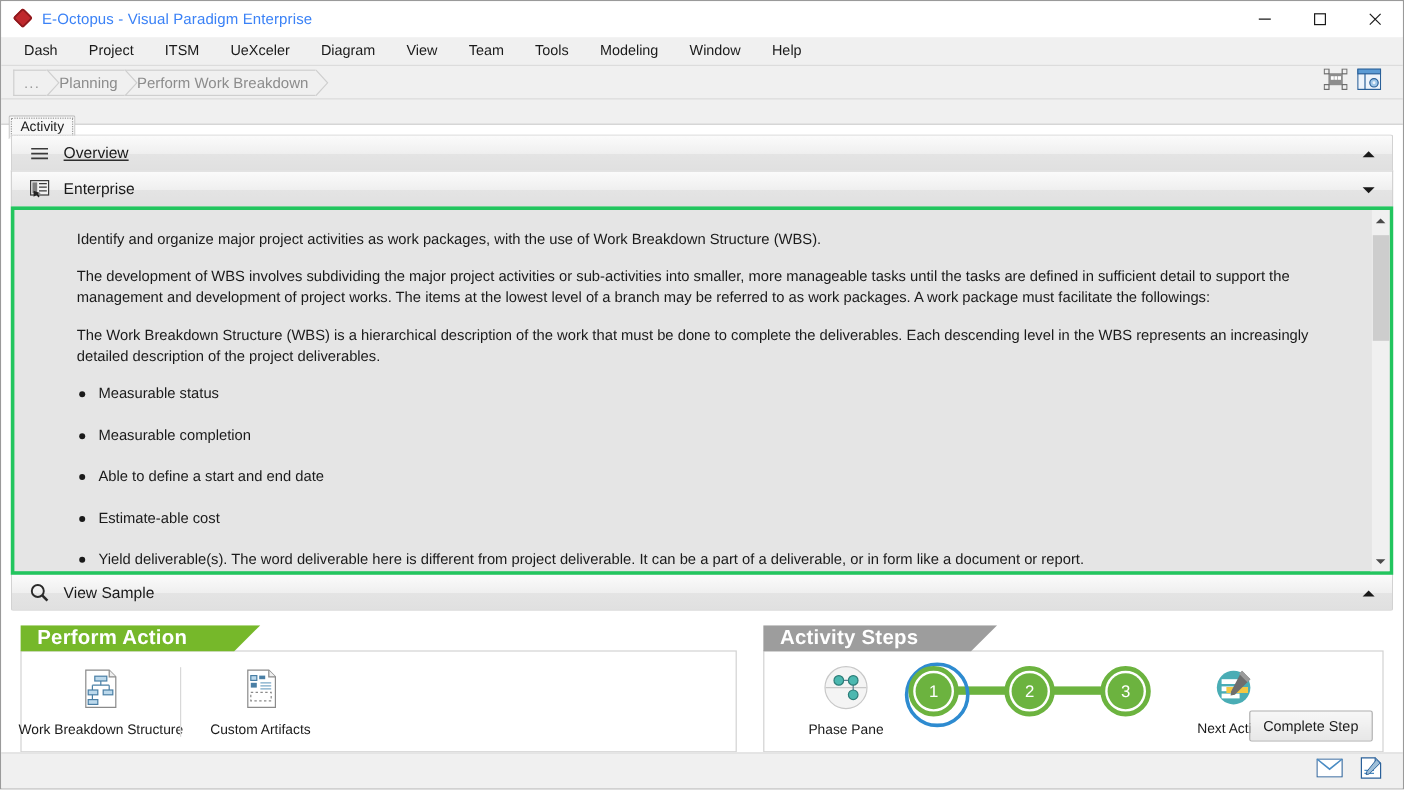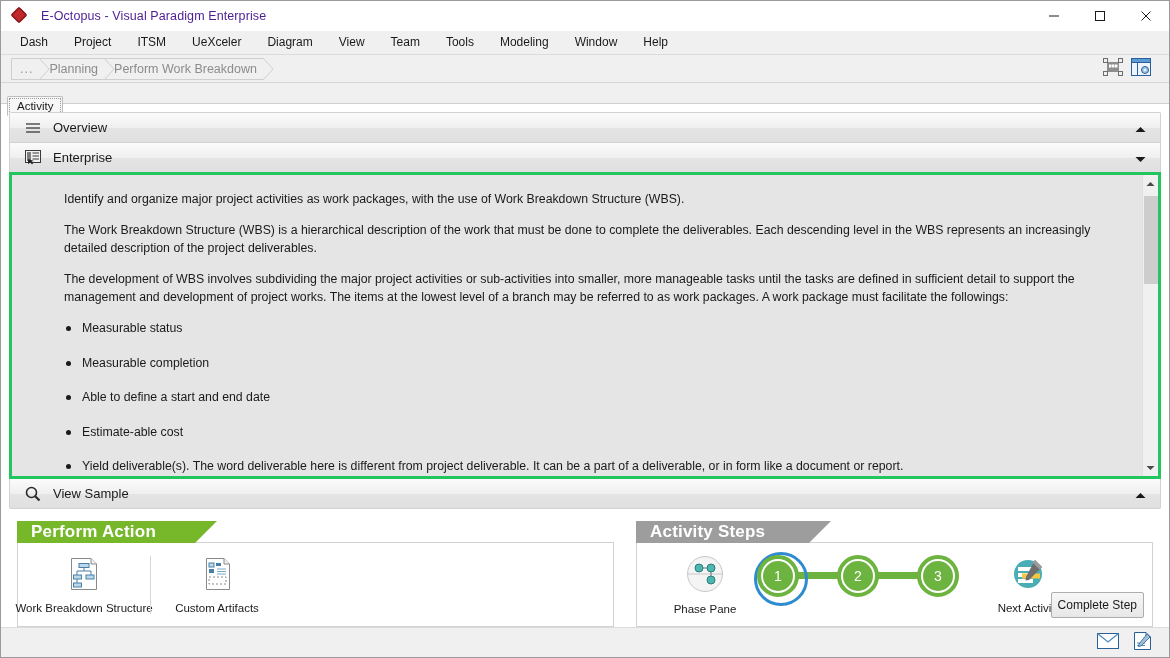--- a/index.html
+++ b/index.html
@@ -19,21 +19,21 @@
     height: 30px; background: #ffffff; display: flex; align-items: center;
     flex: 0 0 30px; position: relative;
   }
   .app-logo { width: 16px; height: 16px; margin-left: 11px; position: relative; }
   .app-logo .dia {
     position: absolute; left: 1px; top: 1px; width: 12px; height: 12px;
     background: #c0282d; transform: rotate(45deg); border-radius: 2px;
     box-shadow: inset 0 0 0 1.5px #8c1a1e;
   }
   .title-text {
-    margin-left: 13px; font-size: 12.5px; color: #4c1d95; letter-spacing: .1px;
+    margin-left: 7px; font-size: 12.5px; color: #3b82f6; letter-spacing: .1px;
   }
   .win-buttons { position: absolute; right: 0; top: 0; height: 30px; display: flex; }
   .win-btn {
     width: 46px; height: 30px; display: flex; align-items: center;
     justify-content: center; color: #1a1a1a;
   }
   .win-btn svg { display: block; }
 
   
   .menubar {
@@ -87,21 +87,21 @@
     flex: 1 1 auto; background: #ffffff; display: flex; flex-direction: column;
     padding: 8px 8px 0 8px; overflow: hidden;
   }
   .sections { display: flex; flex-direction: column; flex: 1 1 auto; min-height: 0; }
 
   .section-head {
     height: 30px; flex: 0 0 30px; display: flex; align-items: center;
     background: linear-gradient(to bottom, #fbfbfb 0%, #efefef 52%, #e4e4e4 53%, #e0e0e0 100%);
     border: 1px solid #d2d2d2; border-bottom: none; position: relative;
   }
-  .section-head.first { border-radius: 2px 2px 0 0; }
+  .section-head.first { border-radius: 2px 2px 0 0; text-decoration: underline; }
   .section-icon { width: 22px; margin-left: 12px; display: flex; align-items: center; justify-content: center; }
   .section-title { font-size: 13px; color: #1a1a1a; margin-left: 9px; }
   .chevron { position: absolute; right: 14px; top: 50%; transform: translateY(-50%); }
 
   .instr-body {
     flex: 1 1 auto; border: 3px solid #22c55e; background: #e5e5e5;
     display: flex; min-height: 0; position: relative;
   }
   .instr-scroll {
     flex: 1 1 auto; padding: 16px 18px 8px 52px; overflow: hidden;
@@ -182,21 +182,21 @@
   }
   .node.active::after {
     content: ""; position: absolute; left: -3px; top: -3px; width: 48px; height: 48px;
     border-radius: 50%; border: 3px solid #2e8bd0; z-index: -1;
   }
   .node.active { z-index: 1; }
   .connector { width: 44px; height: 7px; background: #6cb33f; margin: 0 -3px; }
   .complete-btn {
     position: absolute; right: 8px; bottom: 8px;
     border: 1px solid #adadad; background: linear-gradient(to bottom,#f7f7f7,#e7e7e7);
-    font-size: 12px; color: #1a1a1a; padding: 5px 6px; border-radius: 2px;
+    font-size: 12px; color: #1a1a1a; padding: 5px 11px; border-radius: 2px;
   }
 
   
   .statusbar {
     height: 30px; flex: 0 0 30px; background: #f0f0f0;
     border-top: 1px solid #dcdcdc; display: flex; align-items: center;
     justify-content: flex-end; padding-right: 16px; gap: 14px;
   }
 </style>
 </head>
@@ -334,22 +334,22 @@
         <span class="chevron">
           <svg width="11" height="7" viewBox="0 0 11 7">
               <path d="M0.5 1 L5.5 6 L10.5 1 Z" fill="#1a1a1a"></path>
             </svg>
         </span>
       </div>
 
       <div class="instr-body">
         <div class="instr-scroll">
           <p>Identify and organize major project activities as work packages, with the use of Work Breakdown Structure (WBS).</p>
+          <p>The development of WBS involves subdividing the major project activities or sub-activities into smaller, more manageable tasks until the tasks are defined in sufficient detail to support the management and development of project works. The items at the lowest level of a branch may be referred to as work packages. A work package must facilitate the followings:</p>
           <p>The Work Breakdown Structure (WBS) is a hierarchical description of the work that must be done to complete the deliverables. Each descending level in the WBS represents an increasingly detailed description of the project deliverables.</p>
-          <p>The development of WBS involves subdividing the major project activities or sub-activities into smaller, more manageable tasks until the tasks are defined in sufficient detail to support the management and development of project works. The items at the lowest level of a branch may be referred to as work packages. A work package must facilitate the followings:</p>
           <ul class="instr-list">
             <li>Measurable status</li>
             <li>Measurable completion</li>
             <li>Able to define a start and end date</li>
             <li>Estimate-able cost</li>
             <li>Yield deliverable(s). The word deliverable here is different from project deliverable. It can be a part of a deliverable, or in form like a document or report.</li>
           </ul>
         </div>
         <div class="vscroll">
           <div class="vs-btn">

